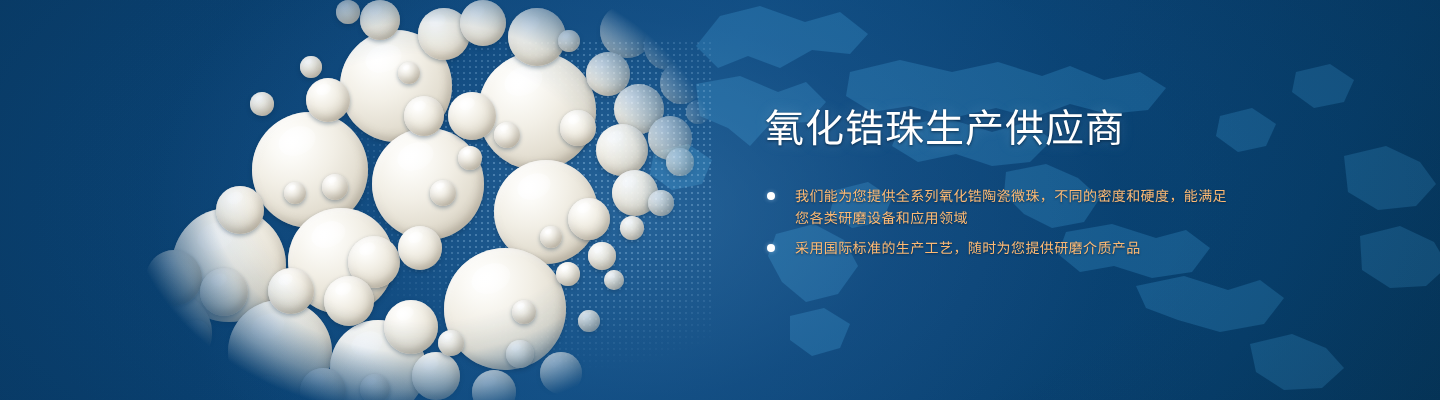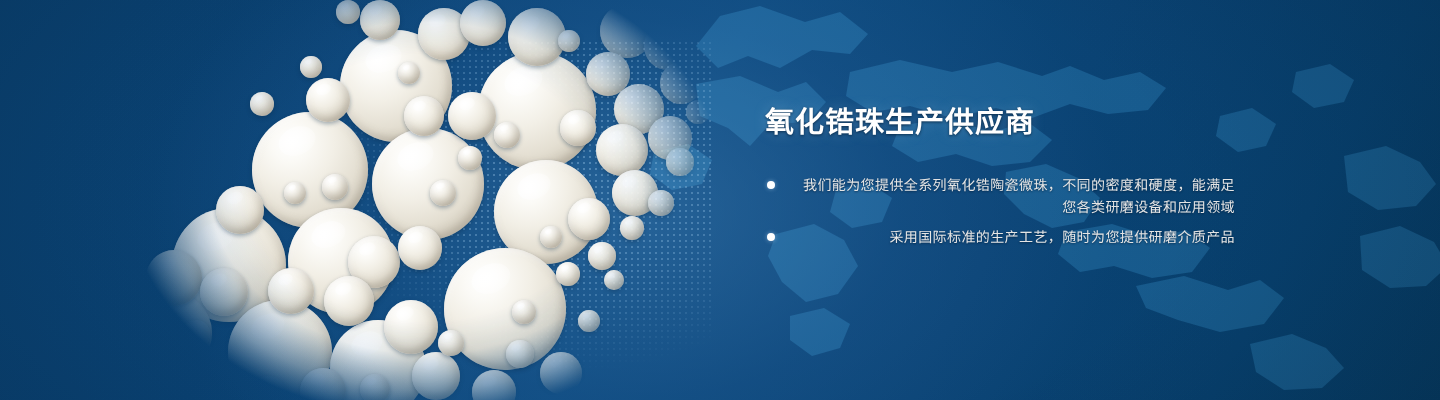--- a/index.html
+++ b/index.html
@@ -114,43 +114,42 @@
 
   
   .copy {
     position: absolute;
     left: 765px;
     top: 106px;
     width: 470px;
   }
   .headline {
     margin: 0;
-    font-size: 29px;
-    font-weight: 700;
+    font-size: 39px;
+    font-weight: 400;
     line-height: 1.16;
     letter-spacing: 1px;
     color: #ffffff;
     text-shadow: 0 1px 3px rgba(3,28,52,0.75), 0 0 14px rgba(160,205,240,0.28);
     white-space: nowrap;
   }
   .bullets {
     list-style: none;
     margin: 34px 0 0 0;
     padding: 0;
   }
   .bullet {
     position: relative;
     padding-left: 30px;
     margin-bottom: 8px;
     font-size: 14px;
     line-height: 22px;
-    color: #e5e5e5;
+    color: #fdba74;
     letter-spacing: 0.4px;
     text-shadow: 0 1px 2px rgba(3,28,52,0.65);
-    text-align: right;
   }
   .bullet:last-child { margin-bottom: 4px; }
   .dot {
     position: absolute;
     left: 2px;
     top: 7px;
     width: 8px;
     height: 8px;
     border-radius: 50%;
     background: #ffffff;

